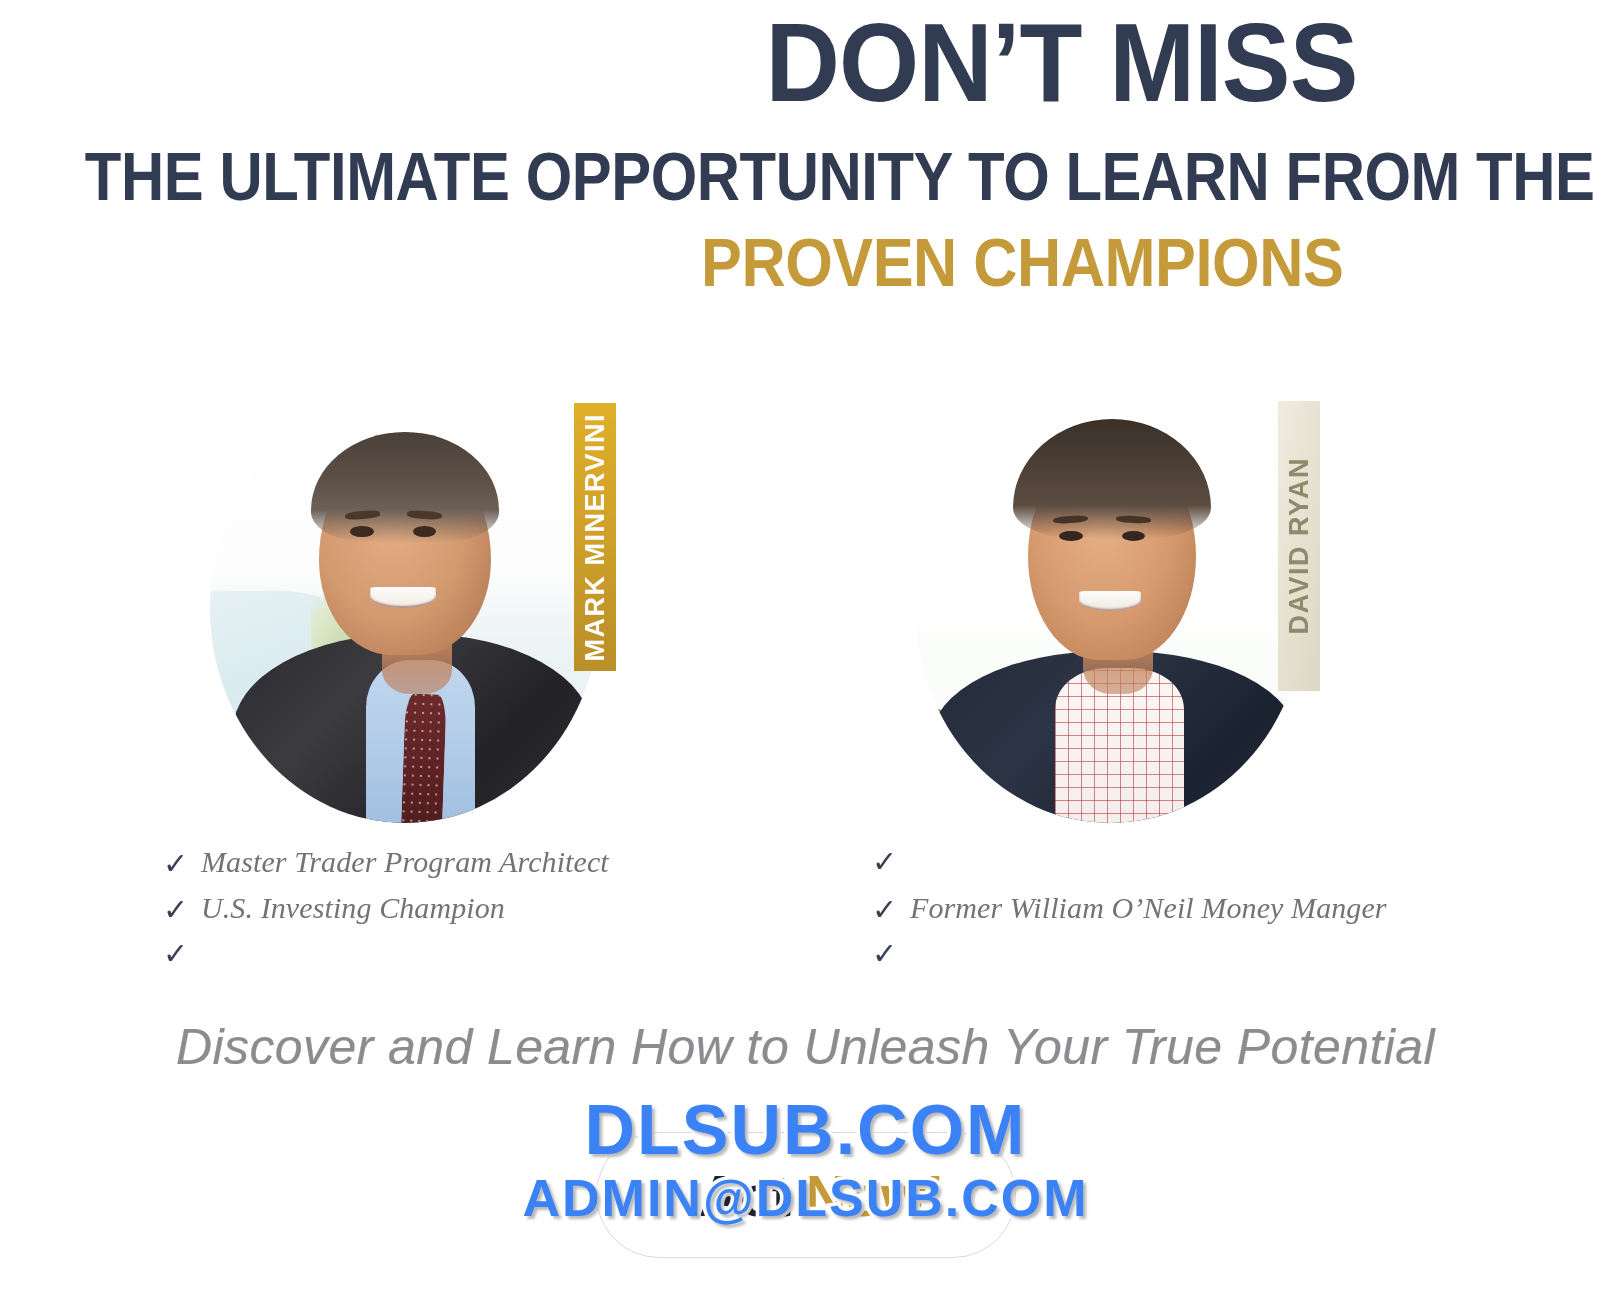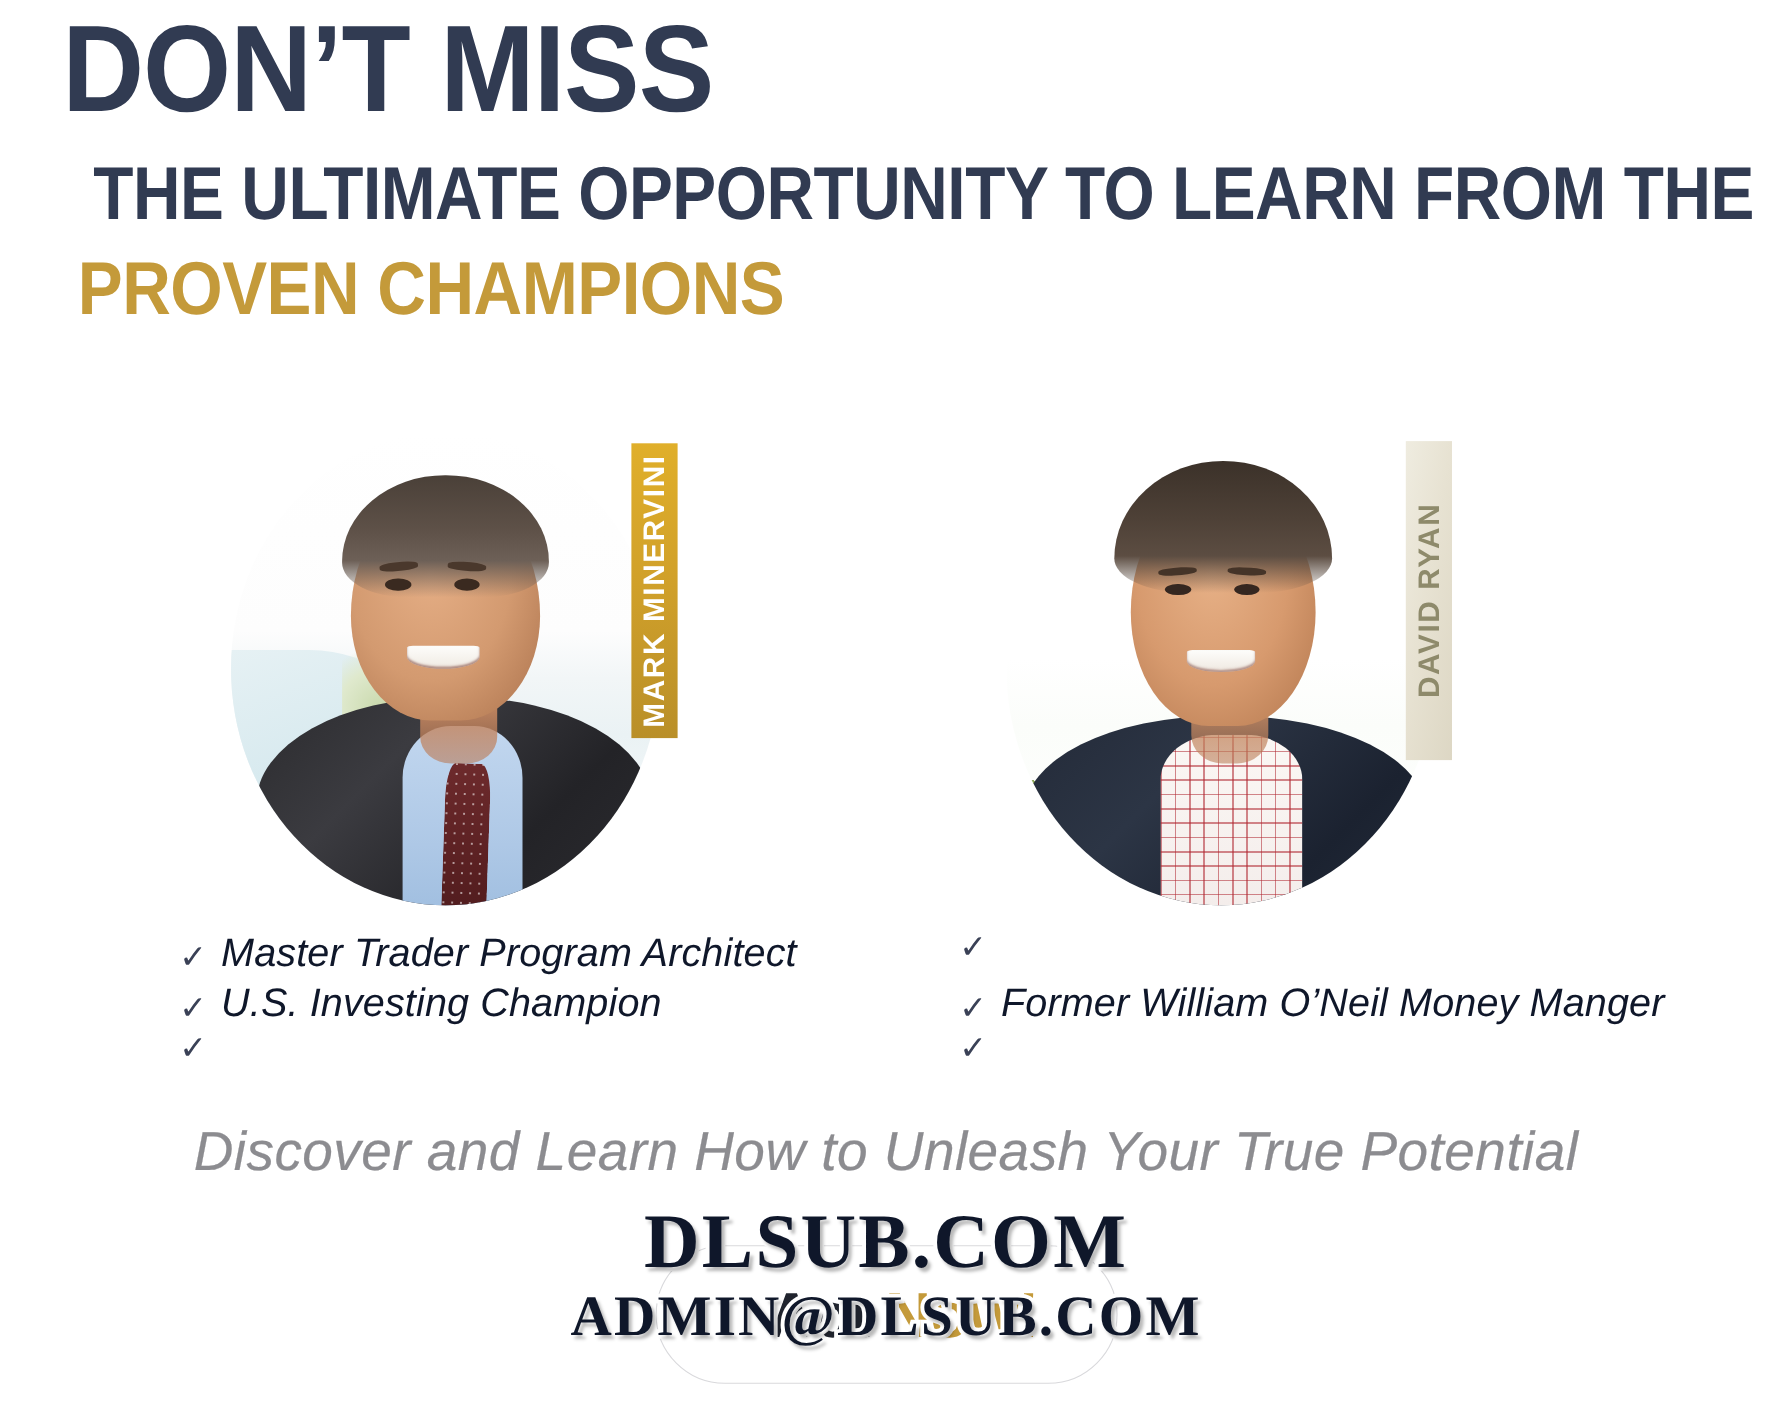--- a/index.html
+++ b/index.html
@@ -15,21 +15,21 @@
     font-family: "Liberation Sans", sans-serif;
     -webkit-font-smoothing: antialiased;
   }
 
   
   .headline-block {
     position: absolute;
     top: 0;
     left: 0;
     width: 1414px;
-    text-align: left;
+    text-align: right;
     padding-top: 6px;
   }
   .headline-line-1 {
     font-family: "Liberation Sans Narrow", "Liberation Sans", sans-serif;
     font-weight: bold;
     font-size: 112px;
     line-height: 1.02;
     letter-spacing: -1px;
     color: #313B52;
     transform: scaleX(0.92);
@@ -260,24 +260,24 @@
     width: 30px;
     flex: 0 0 30px;
     color: #3a4156;
     font-size: 30px;
     line-height: 1;
     font-weight: 300;
     position: relative;
     top: 2px;
   }
   .bullet-text {
-    font-family: Liberation Sans, sans-serif;
+    font-family: Liberation Serif, serif;
     font-style: italic;
-    font-size: 36px;
-    color: #0f172a;
+    font-size: 30px;
+    color: #737373;
     letter-spacing: 0.1px;
     margin-left: 8px;
     white-space: nowrap;
   }
 
   
   .tagline {
     position: absolute;
     top: 1018px;
     left: 0;
@@ -321,23 +321,23 @@
     white-space: nowrap;
   }
   .cta-label .w1 { color: #20242e; margin-left: 32px; }
   .cta-label .w2 { color: #c49a3a; margin-left: 14px; margin-top: 20px; }
 
   
   .watermark {
     position: absolute;
     left: 50%;
     transform: translateX(-50%);
-    font-family: Liberation Serif, serif;
-    font-weight: bold;
-    color: #0f172a;
+    font-family: Liberation Sans, sans-serif;
+    font-weight: bold;
+    color: #3b82f6;
     white-space: nowrap;
     z-index: 30;
     letter-spacing: 2px;
     -webkit-text-stroke: 7px #ffffff;
     paint-order: stroke fill;
     text-shadow:
       3px 3px 3px rgba(0,0,0,0.28);
   }
   .watermark-1 {
     top: 1090px;

